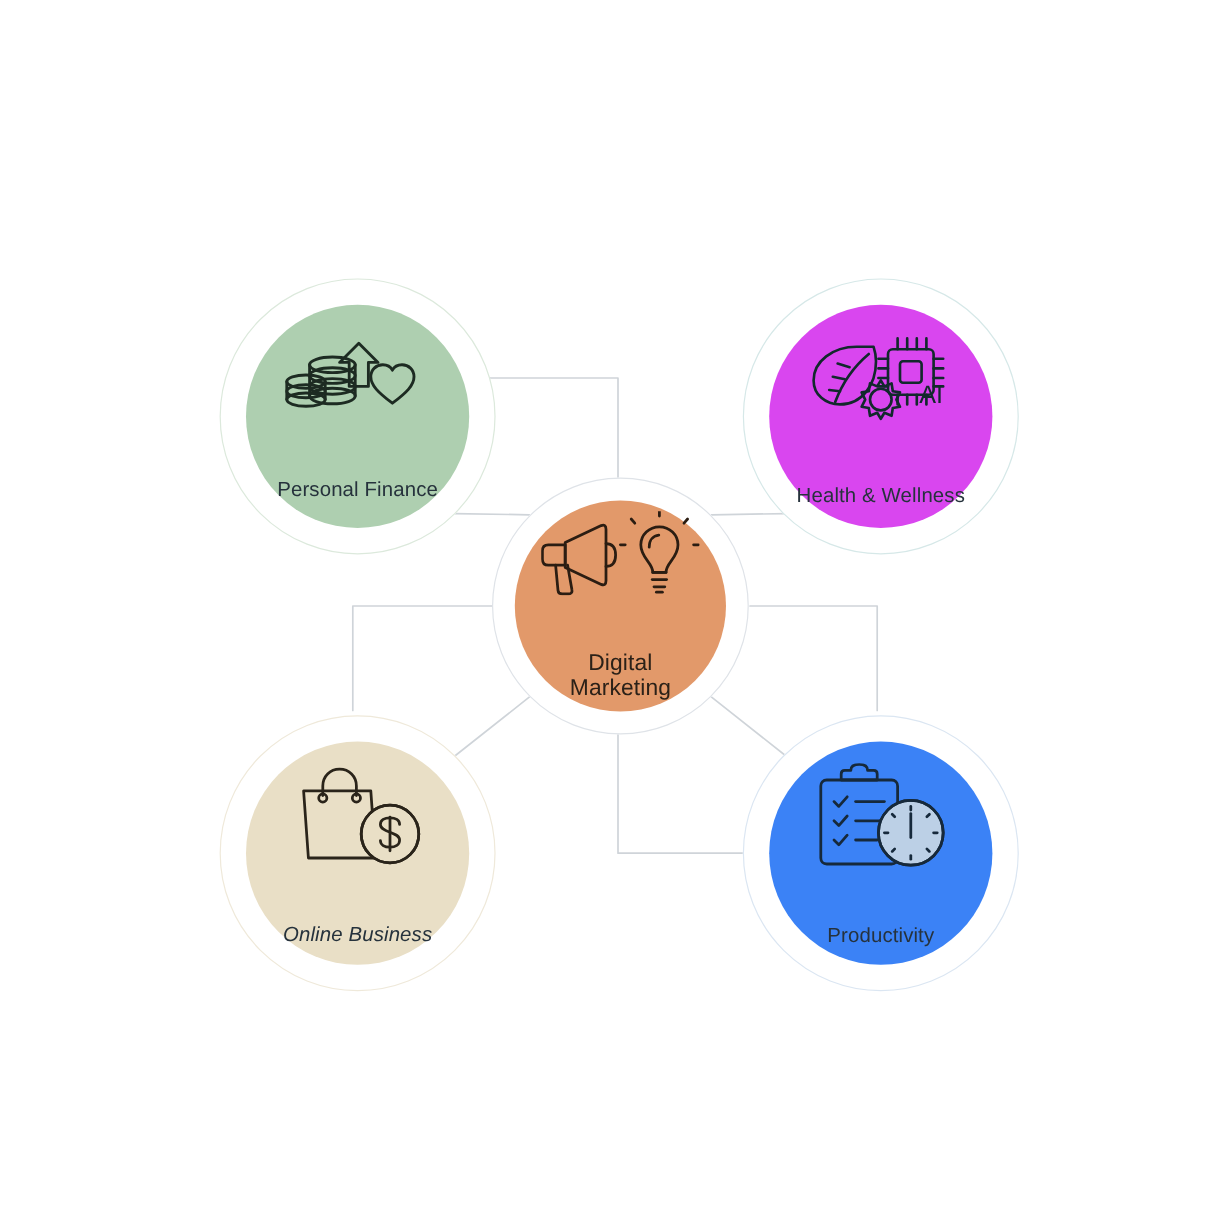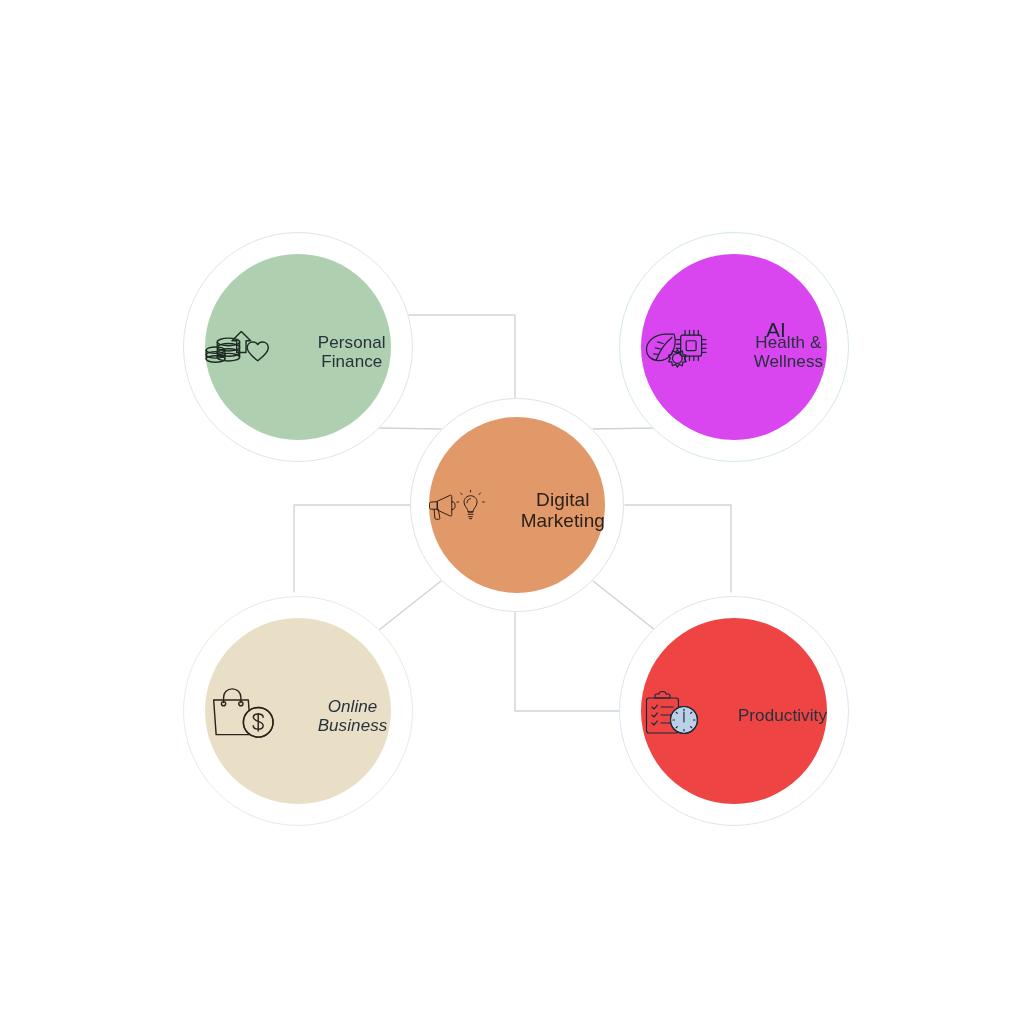--- a/index.html
+++ b/index.html
@@ -46,21 +46,21 @@
     border-radius: 50%;
     box-sizing: border-box;
     border: 1px solid #e2e6ea;
     background: #ffffff;
   }
   .node-disc {
     position: absolute;
     border-radius: 50%;
     box-sizing: border-box;
     display: flex;
-    flex-direction: row;
+    flex-direction: column;
     align-items: center;
     justify-content: center;
     gap: 36px;
   }
   .node-icon {
     display: block;
   }
   .node-label {
     text-align: center;
     line-height: 1.12;
@@ -213,21 +213,21 @@
           <path d="M94 50 C94 46.5 90.5 44.5 86 44.5 C81.5 44.5 78 46.5 78 50
                    C78 57 94 56 94 63 C94 67 90.5 69 86 69 C81.5 69 78 67 78 63.5"></path>
         </g>
       </svg>
       <div class="node-label">Online Business</div>
     </div>
   </div>
 
   <div class="node satellite" id="node-productivity">
     <div class="node-ring" style="border-color:#dbe6f2"></div>
-    <div class="node-disc" style="background:#ef4444">
+    <div class="node-disc" style="background:#3b82f6">
       <svg class="node-icon" width="122" height="88" viewBox="0 0 122 88" fill="none" stroke="#16293b" stroke-width="2.3" stroke-linecap="round" stroke-linejoin="round">
         <g>
           <path d="M16 14 H70 C73 14 75 16 75 19 V79 C75 82 73 84 70 84 H16 C13 84 11 82 11 79
                    V19 C11 16 13 14 16 14 Z"></path>
           <path d="M28 14 V9 C28 7 29 6 31 6 H36 C36 2.5 39 1 43 1 C47 1 50 2.5 50 6 H55
                    C57 6 58 7 58 9 V14 Z"></path>
           <path d="M22 32 L26 36 L33 28"></path>
           <path d="M40 32 H64"></path>
           <path d="M22 48 L26 52 L33 44"></path>
           <path d="M40 48 H64"></path>

